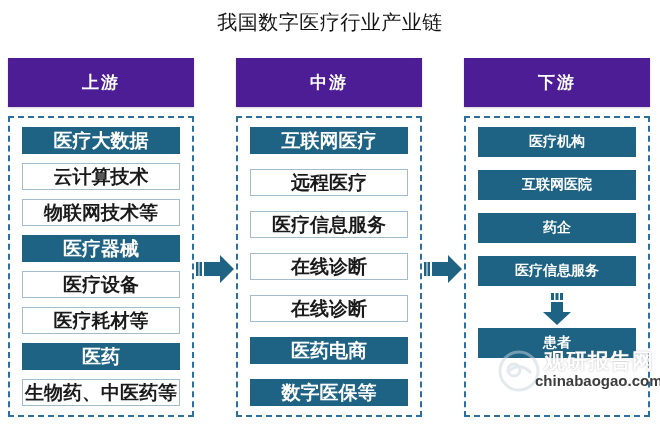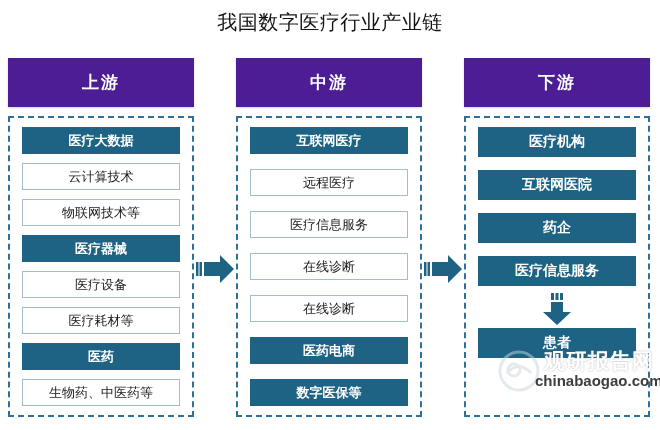--- a/index.html
+++ b/index.html
@@ -73,34 +73,34 @@
   .col-body.down { height: 301px; justify-content: flex-start; }
 
   
   .item {
     box-sizing: border-box;
     width: 100%;
     height: 27px;
     display: flex;
     align-items: center;
     justify-content: center;
-    font-size: 13px;
+    font-size: 19px;
     line-height: 1;
     white-space: nowrap;
   }
   .item.filled {
     background: #1e6383;
     color: #ffffff;
     font-weight: 700;
     border: 1px solid #1e6383;
   }
   .item.plain {
     background: #ffffff;
     color: #1a1a1a;
-    font-weight: 400;
+    font-weight: 700;
     border: 1px solid #a3bccd;
   }
 
   .col-body.down .item {
     height: 30px;
     font-size: 14px;
     margin-bottom: 13px;
   }
   .col-body.down .item.last-item {
     margin-bottom: 16px;

